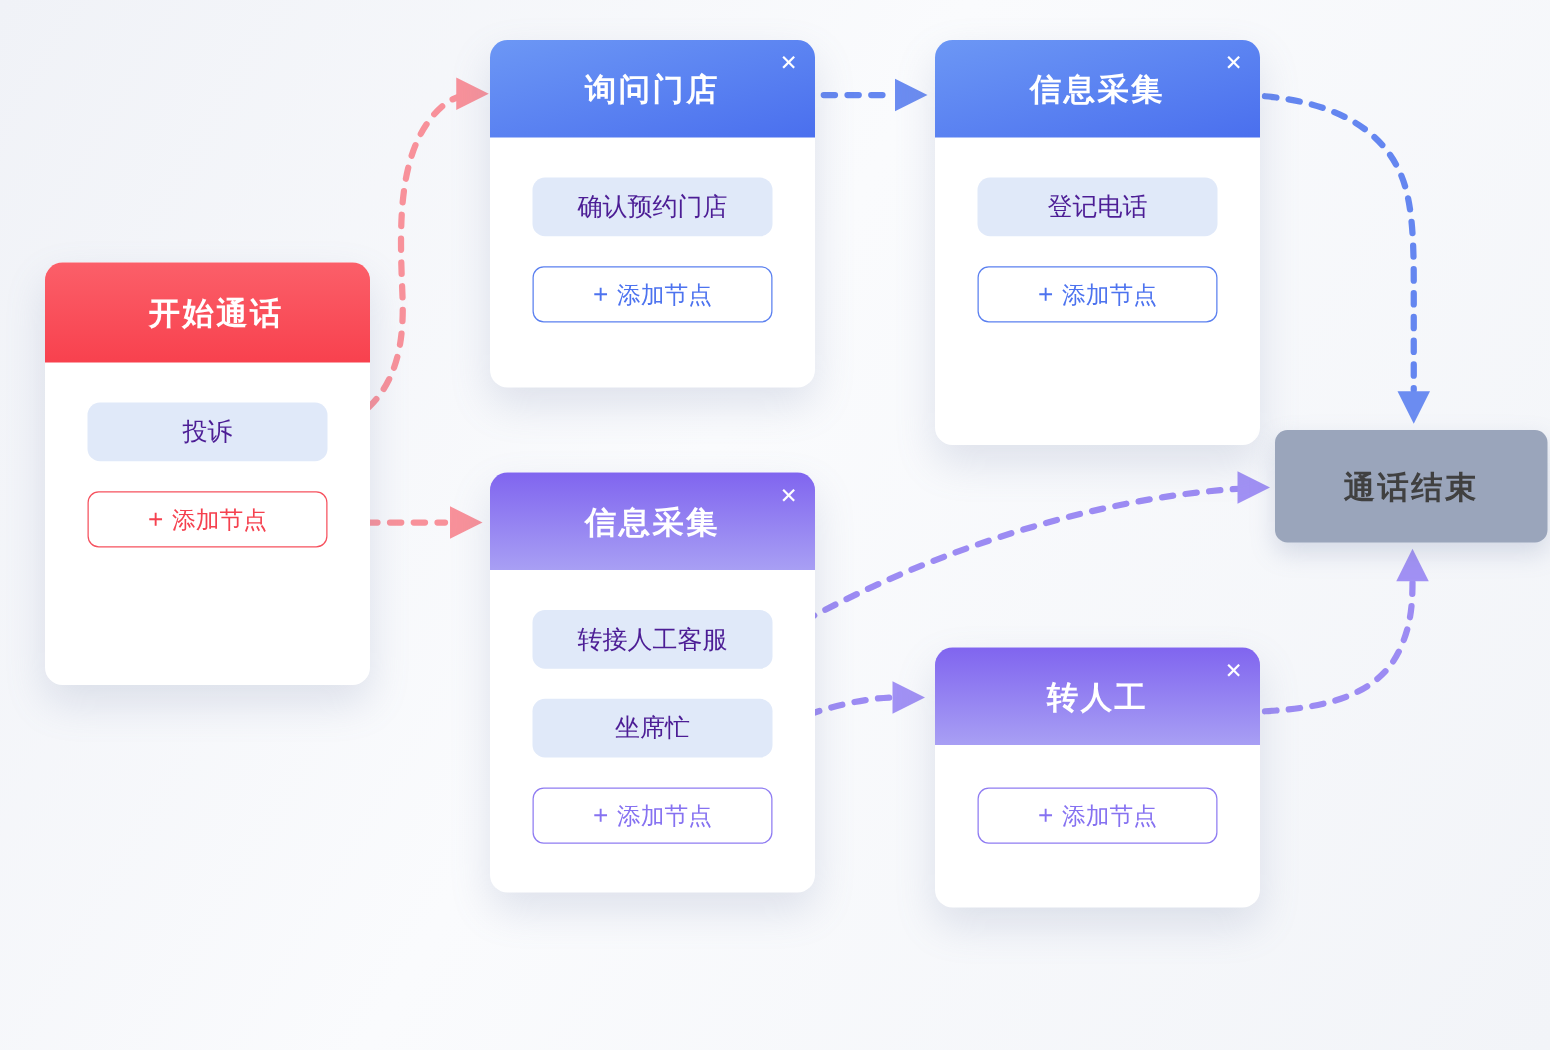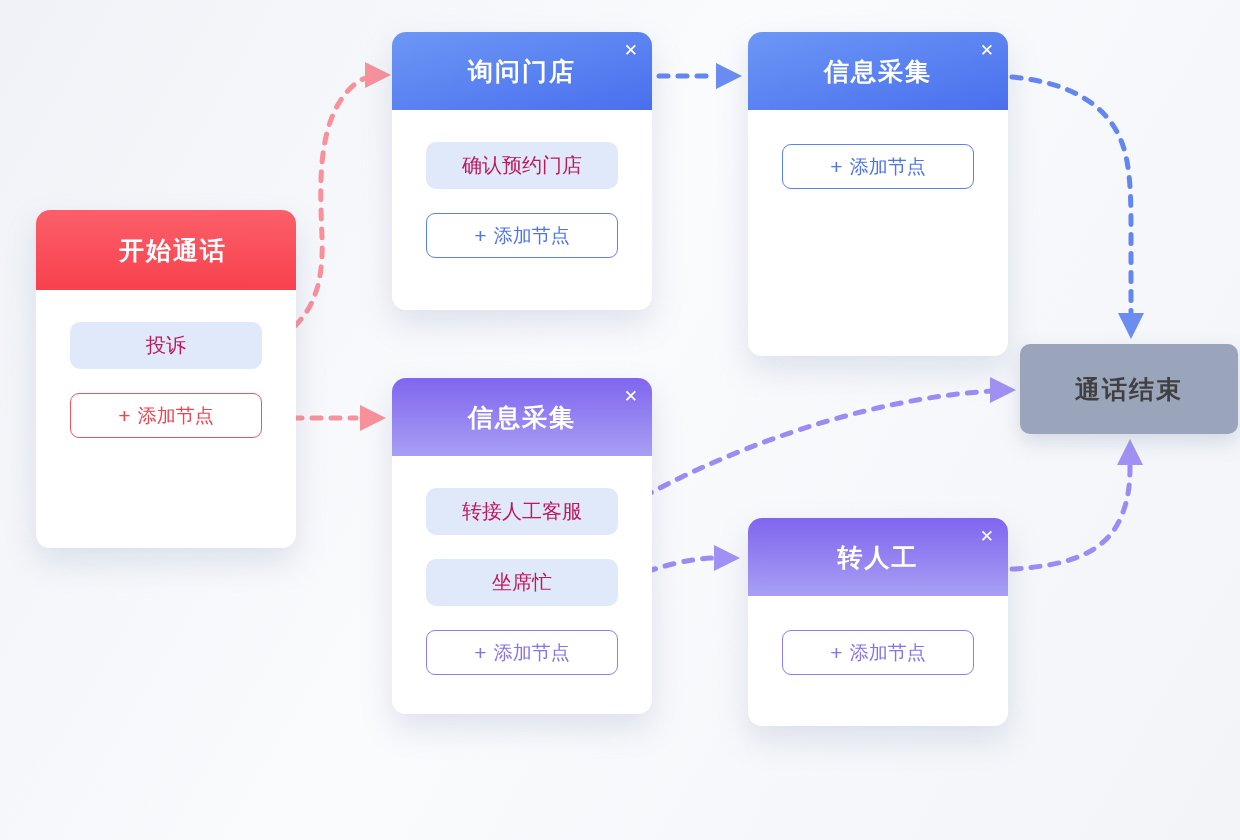--- a/index.html
+++ b/index.html
@@ -25,21 +25,21 @@
   .theme-purple .node-header { background:linear-gradient(180deg,#8065EF 0%,#A89FF4 100%); }
   .node-title { color:#FFFFFF; font-size:25px; font-weight:bold; letter-spacing:2px; }
   .close-btn {
     position:absolute; top:5px; right:9px; background:none; border:none;
     color:#FFFFFF; font-size:17px; line-height:1; padding:5px; cursor:pointer;
   }
   .node-body { padding:32px 34px 0 34px; }
   .pill {
     height:47px; border-radius:10px; background:#E0E9F9; margin-bottom:24px;
     display:flex; align-items:center; justify-content:center;
-    font-size:20px; color:#be185d;
+    font-size:20px; color:#4c1d95;
   }
   .add-btn {
     width:100%; height:45px; border-radius:9px; background:#FFFFFF;
     border:1.6px solid; display:flex; align-items:center; justify-content:center;
     gap:7px; font-size:19px; font-family:inherit; cursor:pointer; margin-top:2px;
   }
   .add-btn .plus { font-size:21px; line-height:1; }
   .theme-red .add-btn    { color:#F5414F; border-color:#F6515E; }
   .theme-blue .add-btn   { color:#4D73EF; border-color:#5B80F0; }
   .theme-purple .add-btn { color:#8672F1; border-color:#8F7CF2; }
@@ -117,20 +117,21 @@
     </button>
   </div>
 </div>
 
 <div class="node theme-blue" id="node-info">
   <div class="node-header">
     <span class="node-title">信息采集</span>
     <button class="close-btn">✕</button>
   </div>
   <div class="node-body">
+    <div class="pill">登记电话</div>
     <button class="add-btn">
       <span class="plus">+</span>
       <span>添加节点</span>
     </button>
   </div>
 </div>
 
 <div class="node theme-purple" id="node-complain">
   <div class="node-header">
     <span class="node-title">信息采集</span>

